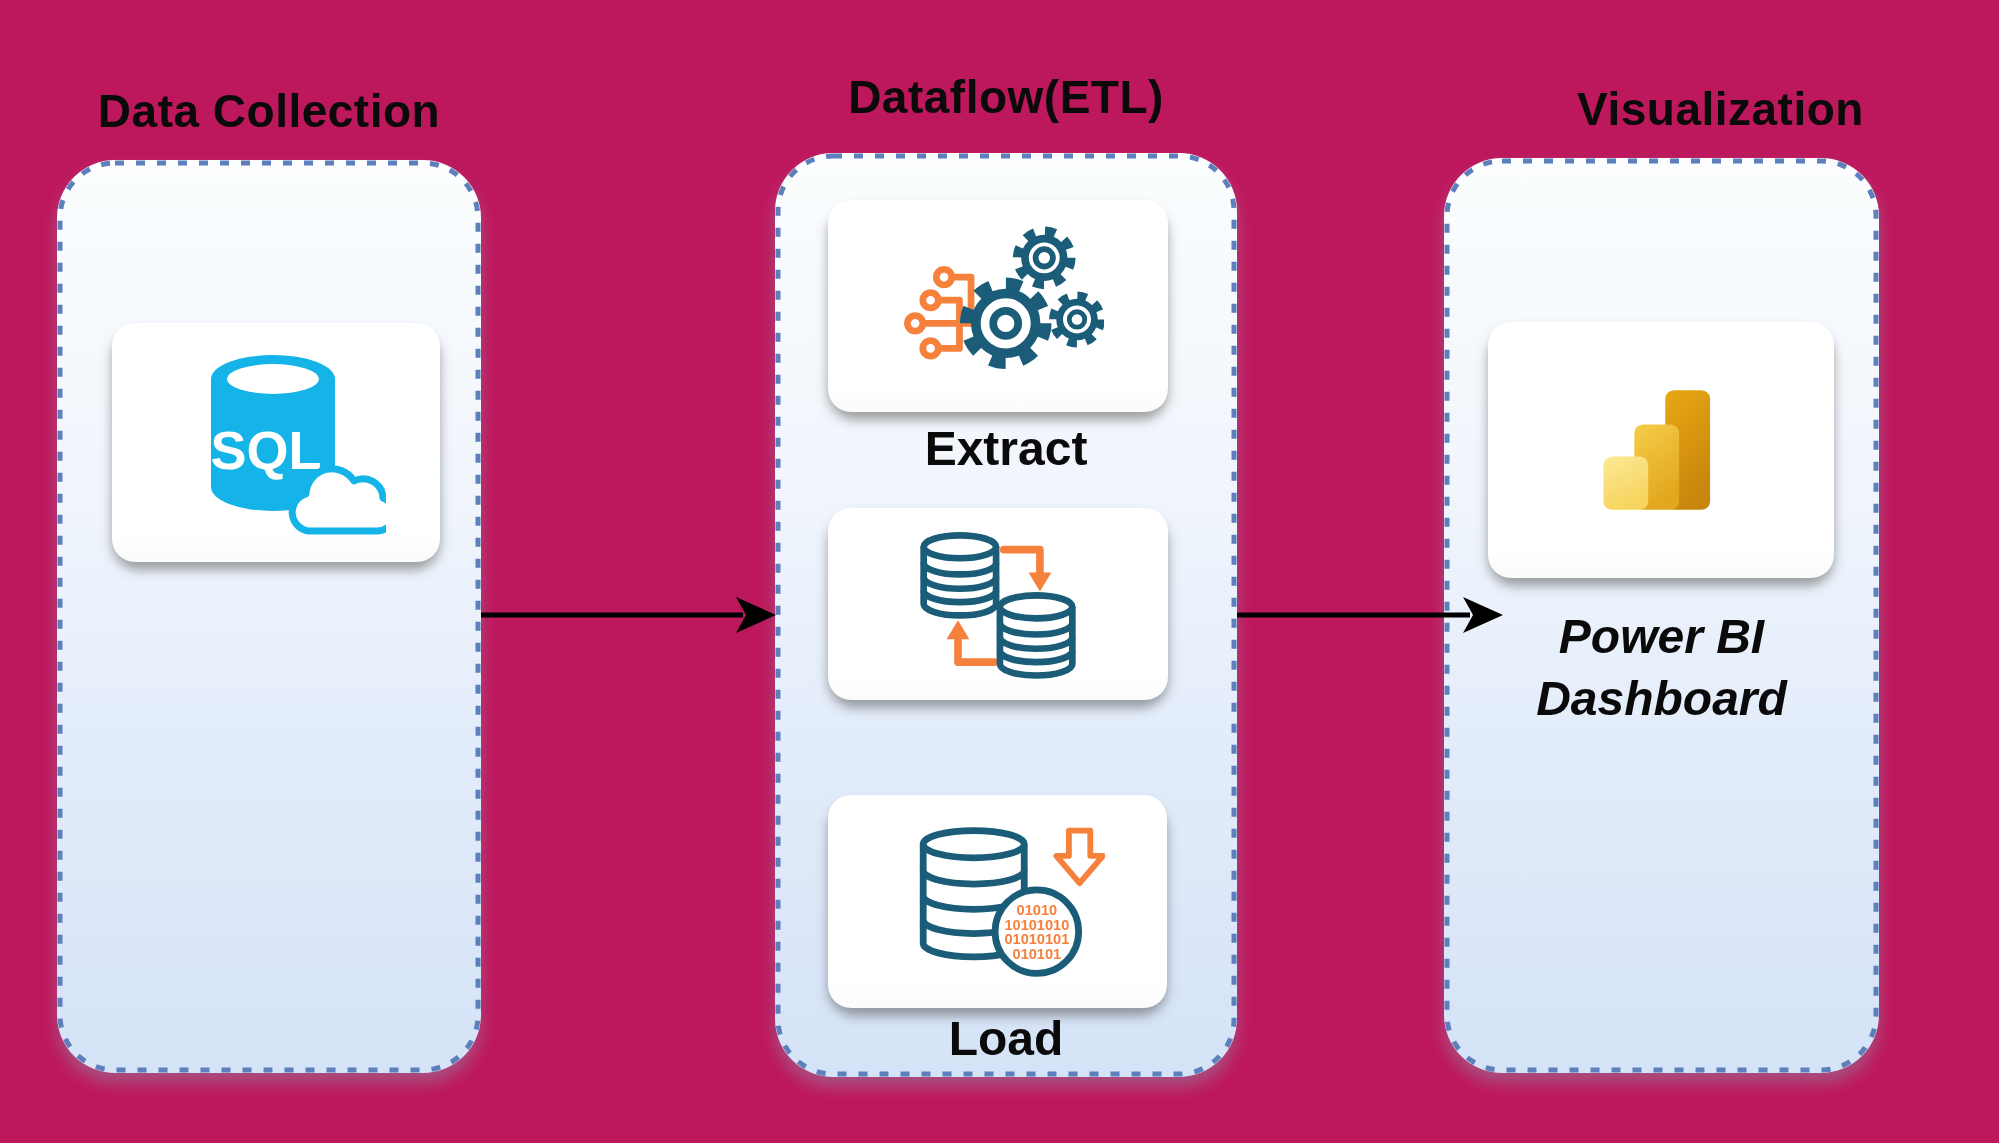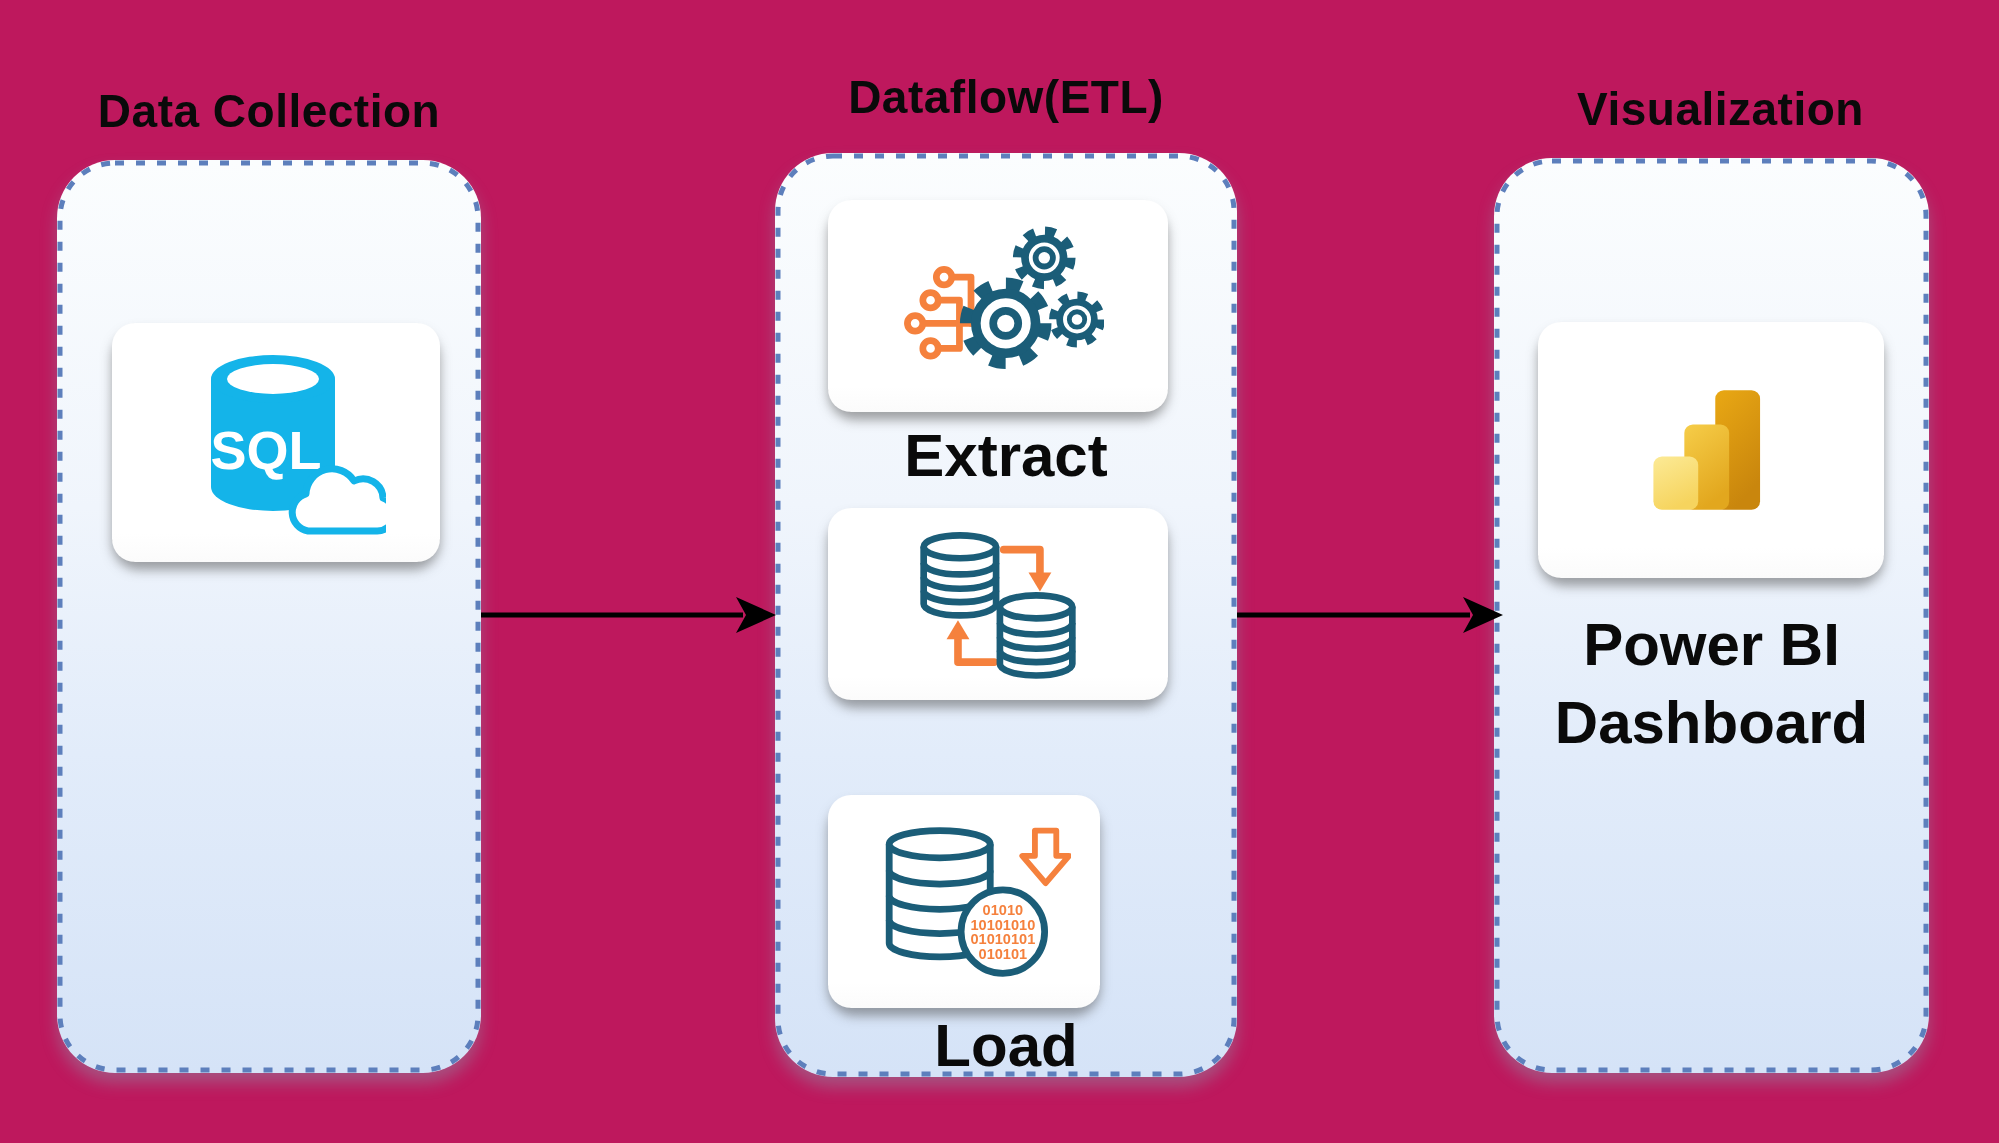--- a/index.html
+++ b/index.html
@@ -9,39 +9,39 @@
   .col-title{position:absolute;font-weight:700;font-size:46px;color:#0a0a0a;text-align:center;letter-spacing:.5px;}
   .t1{left:57px;top:84px;width:424px;}
   .t2{left:775px;top:70px;width:462px;}
   .t3{left:1503px;top:82px;width:435px;}
 
   .panel{position:absolute;border-radius:58px;
     background:linear-gradient(180deg,#fbfdfe 0%,#f0f5fc 38%,#e2ecfa 65%,#d5e3f7 100%);
     box-shadow:0 10px 16px rgba(140,150,170,.45);}
   .p1{left:57px;top:160px;width:424px;height:913px;}
   .p2{left:775px;top:153px;width:462px;height:924px;}
-  .p3{left:1494px;top:158px;width:435px;height:915px;}
+  .p3{left:1444px;top:158px;width:435px;height:915px;font-style:italic;}
   .panel > svg.dash{position:absolute;left:0;top:0;pointer-events:none;}
 
   .card{position:absolute;box-sizing:border-box;border-radius:27px;padding:0;
     background:linear-gradient(180deg,#d9d9d9 0%,#9a9a9a 30%,#2a2a2a 68%,#000 100%);
     box-shadow:0 8px 11px rgba(75,75,75,.5);}
   .card-inner{width:100%;height:100%;background:linear-gradient(180deg,#ffffff 0%,#ffffff 88%,#fbfbfb 100%);
     border-radius:23px;display:flex;align-items:center;justify-content:center;box-sizing:border-box;}
 
-  .card-label{position:absolute;left:0;width:100%;text-align:center;font-weight:700;font-size:60px;color:#0a0a0a;}
+  .card-label{position:absolute;left:0;width:100%;text-align:center;font-weight:700;font-size:48px;color:#0a0a0a;}
   .pbi-label{line-height:1.3;padding:0 60px;box-sizing:border-box;}
 
   .sql-card{left:55px;top:163px;width:328px;height:239px;}
   .sql-label{top:418px;}
   .extract-card{left:53px;top:47px;width:340px;height:212px;}
   .extract-label{top:268px;}
   .transform-card{left:53px;top:355px;width:340px;height:192px;}
   .transform-label{top:556px;}
-  .load-card{left:53px;top:642px;width:272px;height:213px;}
+  .load-card{left:53px;top:642px;width:339px;height:213px;}
   .load-label{top:858px;}
   .pbi-card{left:44px;top:164px;width:346px;height:256px;}
   .pbi-label{top:448px;}
 
   .arrow{position:absolute;top:593px;height:44px;}
   .arrow1{left:481px;width:295px;}
   .arrow2{left:1237px;width:266px;}
 </style>
 </head>
 <body>

